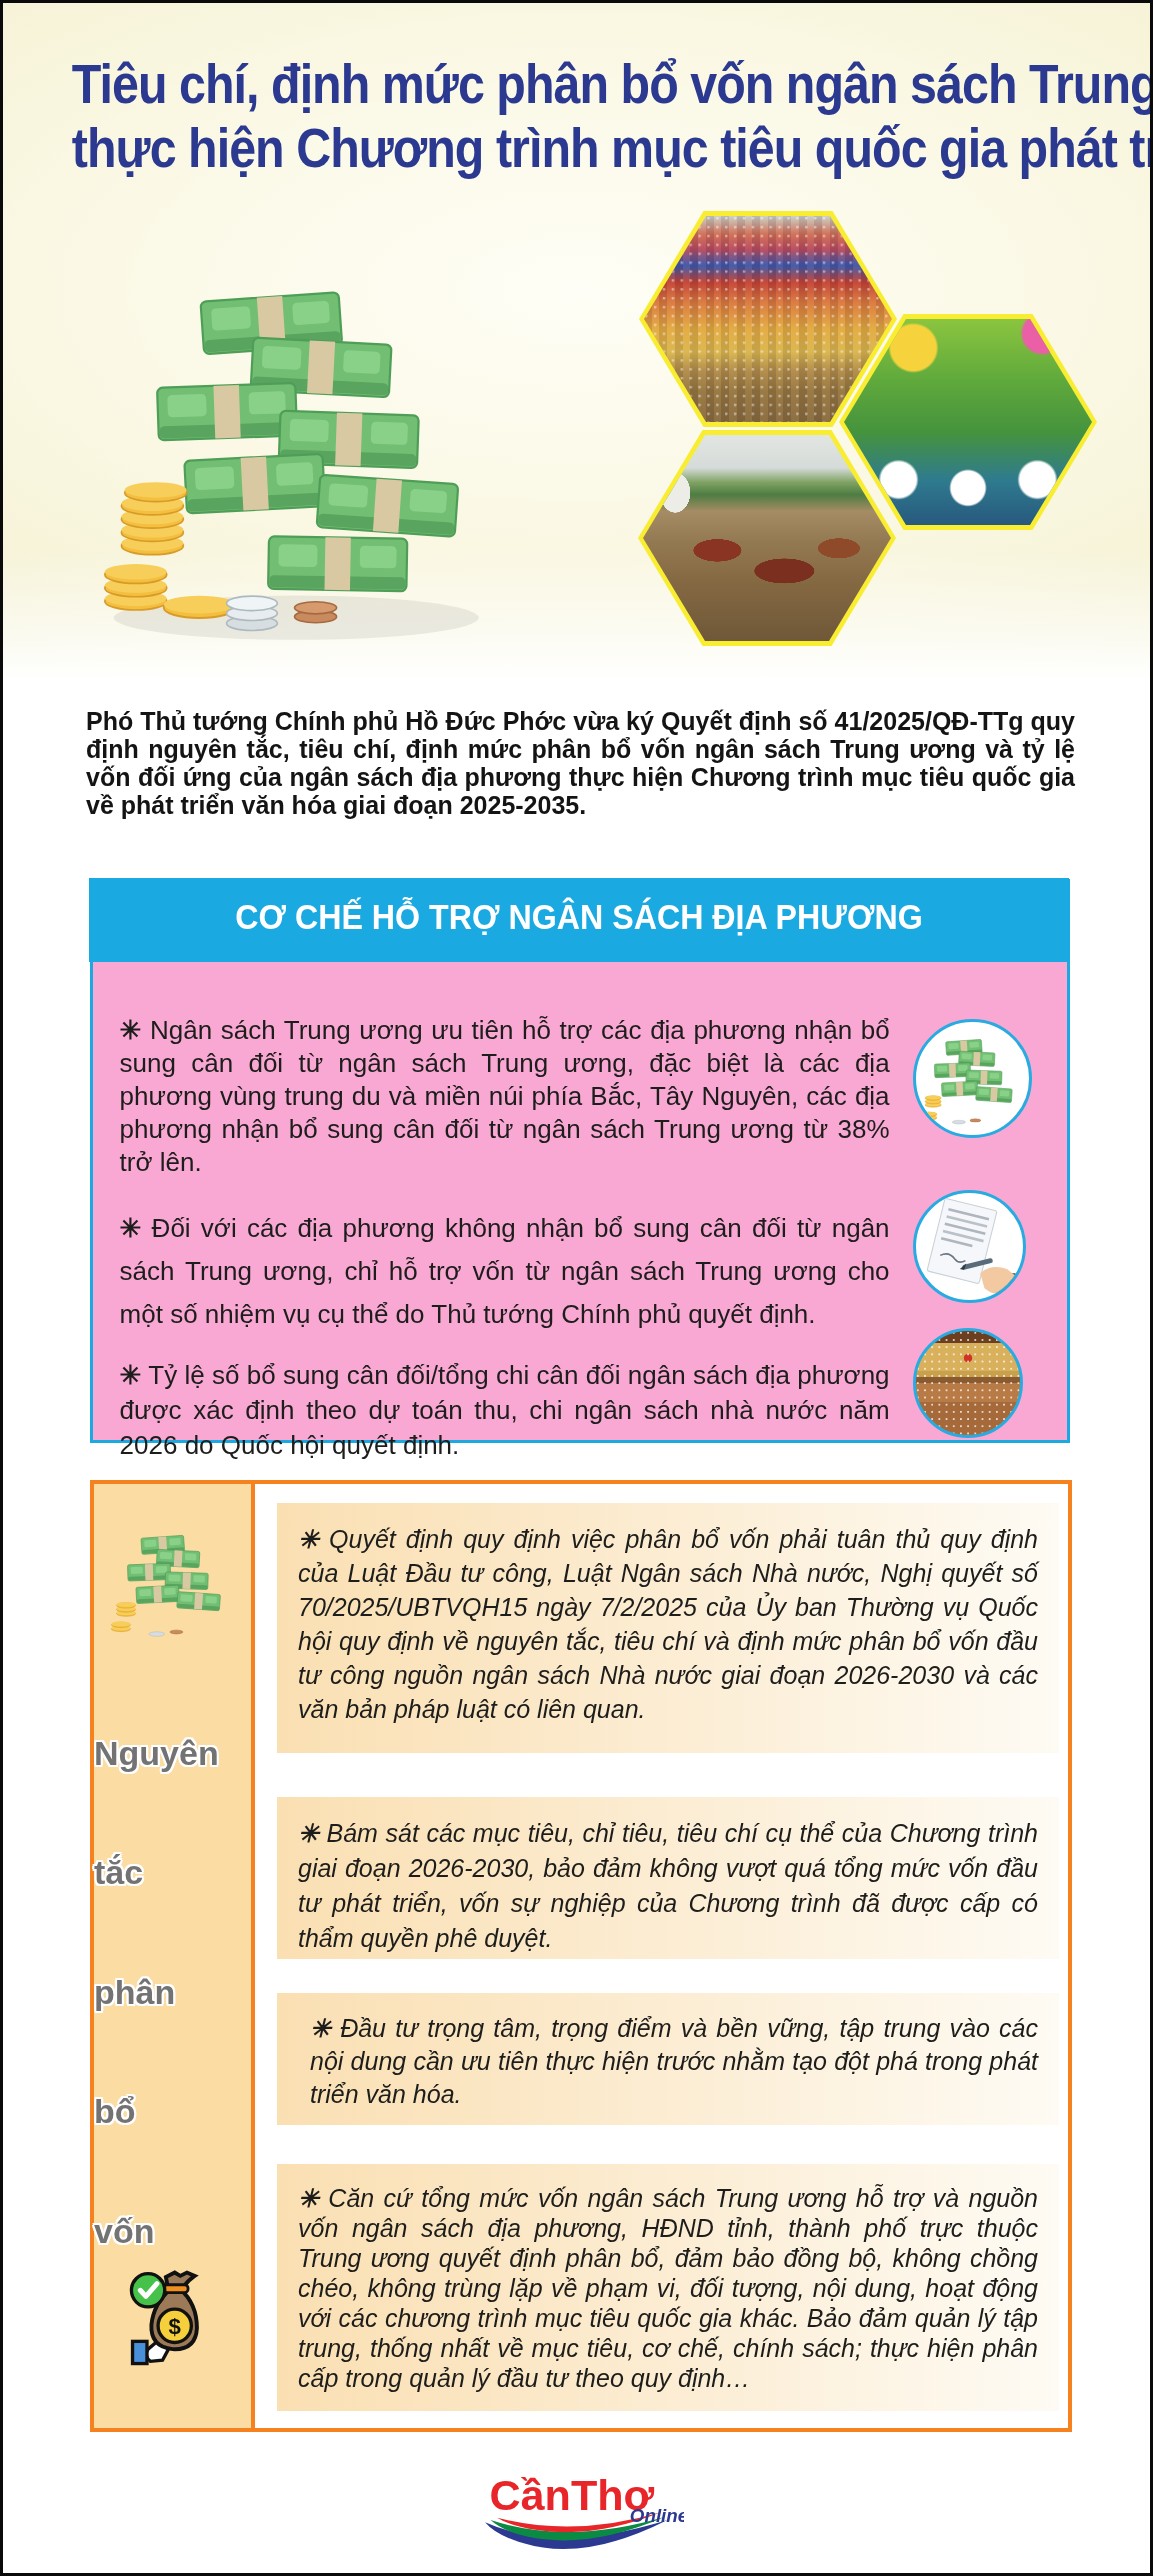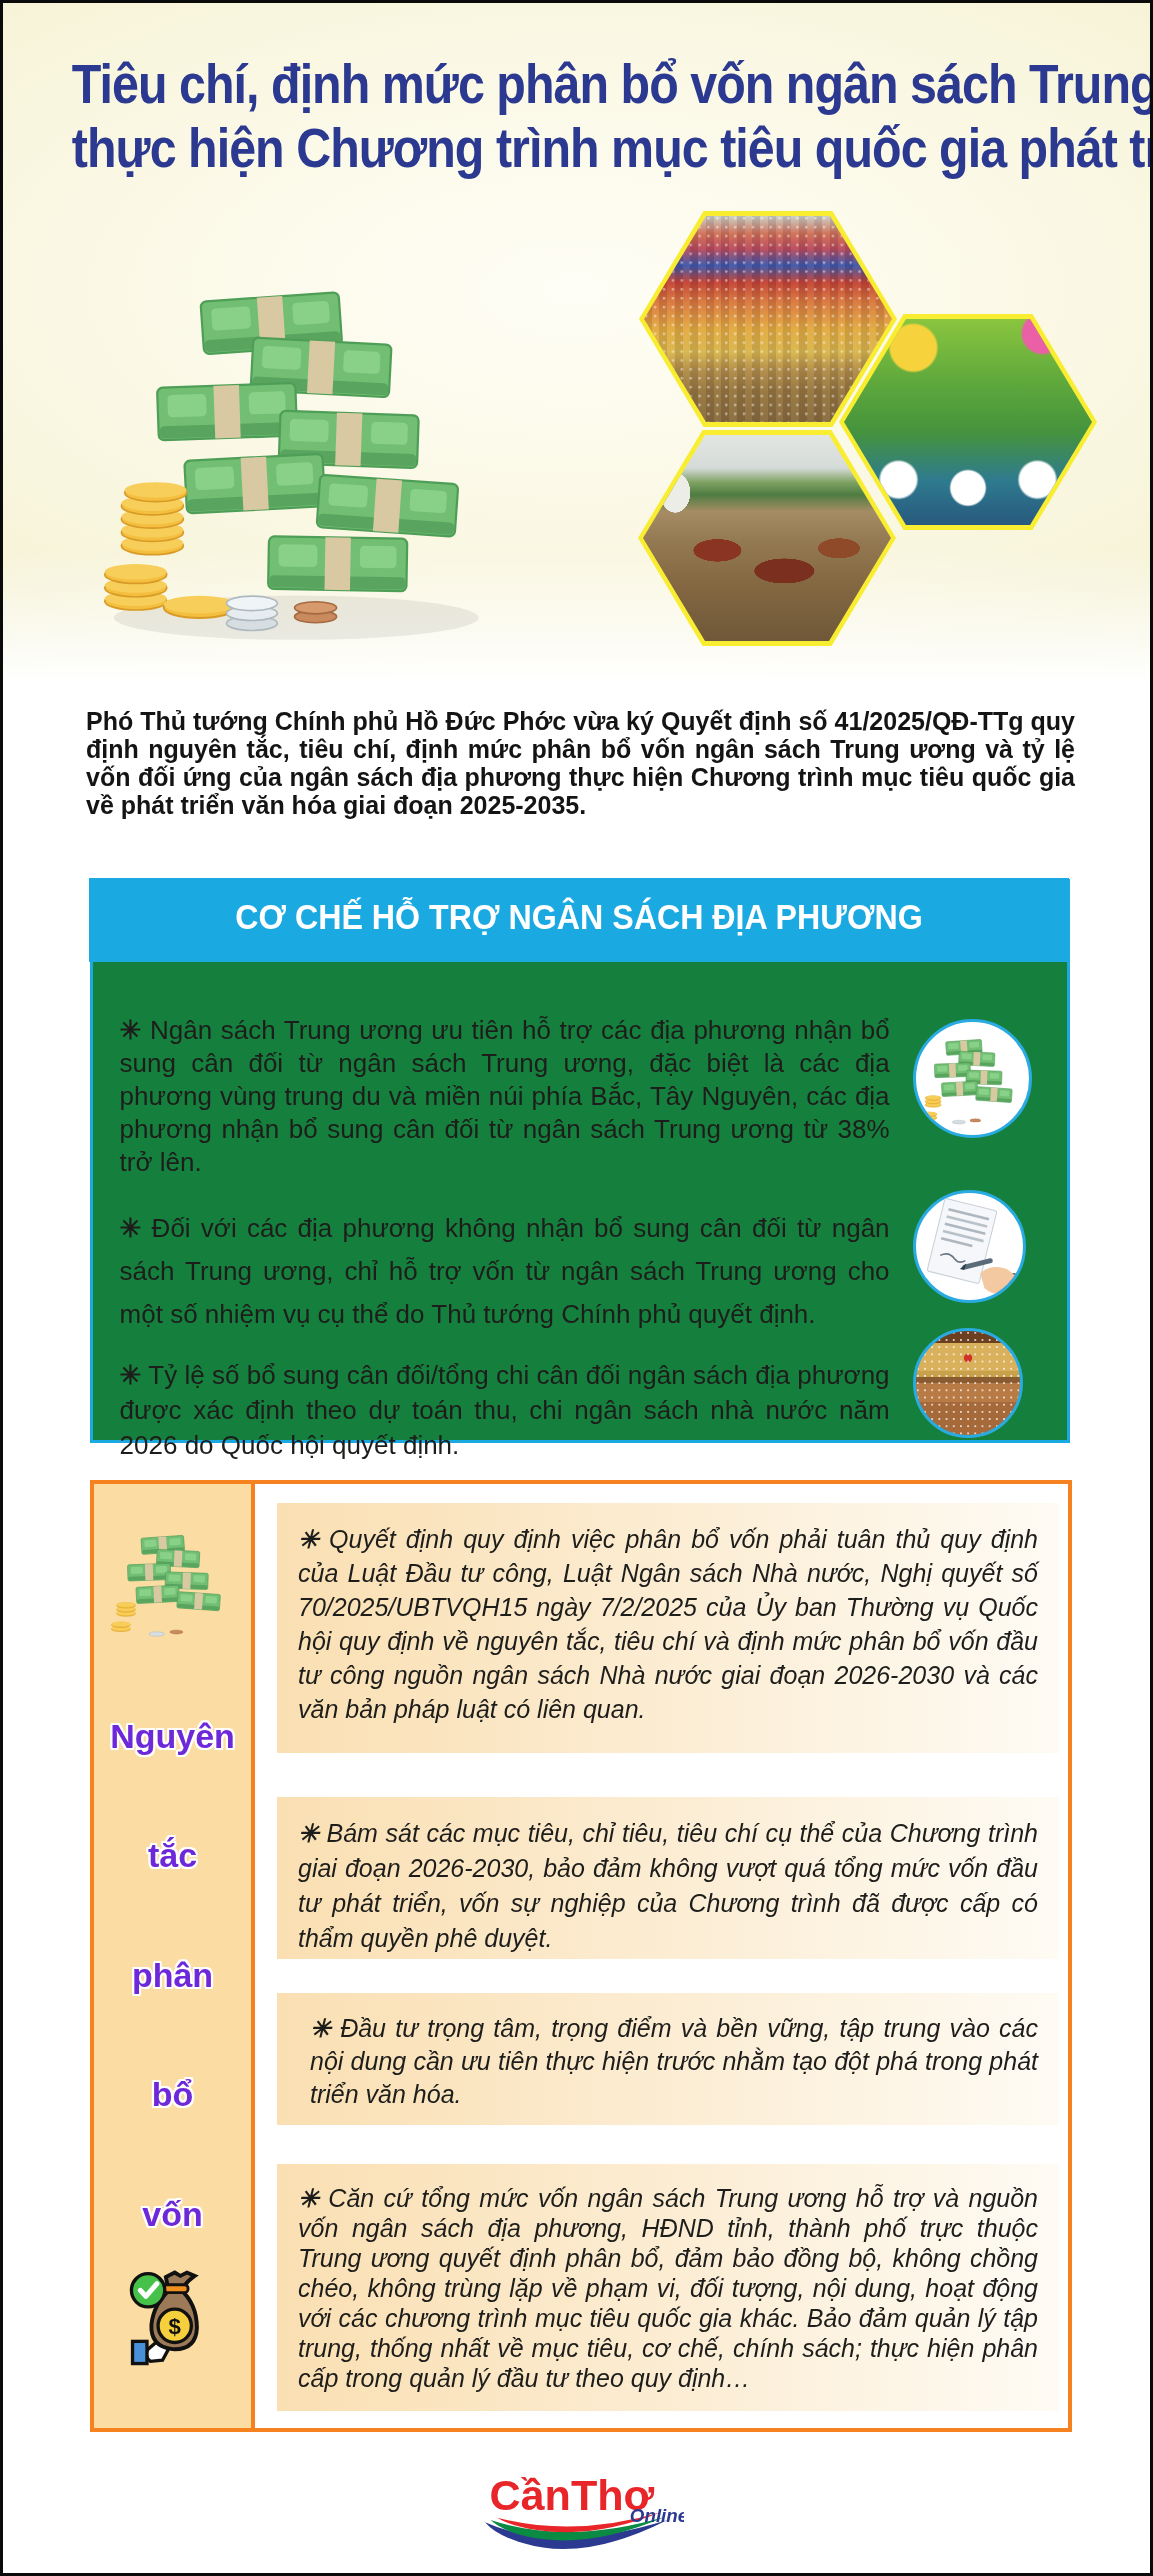--- a/index.html
+++ b/index.html
@@ -56,21 +56,21 @@
   }
   
   .intro{
     position:absolute;left:83px;top:704px;width:989px;
     font-size:25px;line-height:28px;font-weight:700;color:#141414;
     text-align:justify;letter-spacing:0px;
   }
   
   .support{
     position:absolute;left:87px;top:876px;width:980px;height:564px;
-    border:3.9px solid #1BA9E2;background:#15803d;box-sizing:border-box;
+    border:3.9px solid #1BA9E2;background:#f9a8d4;box-sizing:border-box;
   }
   .support-header{
     position:absolute;left:-3.9px;top:-3.9px;width:980px;height:84px;background:#1BA9E2;
   }
   .support-header span{
     position:absolute;left:0;top:19px;width:100%;text-align:center;color:#fff;
     font-size:35px;font-weight:700;transform:scaleX(0.92);white-space:nowrap;letter-spacing:0;
   }
   .s-par{
     position:absolute;left:26.6px;width:770px;color:#1d1d1b;
@@ -98,24 +98,25 @@
   .principles{
     position:absolute;left:87px;top:1477px;width:982px;height:952px;
     border:4.4px solid #F5821F;background:#fff;box-sizing:border-box;
   }
   .sidebar{
     position:absolute;left:0;top:0;bottom:0;width:161px;background:#FBDCA2;
     border-right:4.4px solid #F5821F;box-sizing:border-box;
   }
   .sidebar-money{position:absolute;left:7.8px;top:34px;width:142px;height:128px;}
   .side-word{
-    position:absolute;left:0;width:157px;text-align:center;color:#6d28d9;
+    position:absolute;left:0;width:157px;color:#737373;
     font-size:34px;font-weight:700;
     text-shadow:-2.2px 0 0 #fff,2.2px 0 0 #fff,0 -2.2px 0 #fff,0 2.2px 0 #fff,
                 -1.7px -1.7px 0 #fff,1.7px -1.7px 0 #fff,-1.7px 1.7px 0 #fff,1.7px 1.7px 0 #fff;
+    margin-top:17px;
   }
   .w0{top:233px;} .w1{top:352px;} .w2{top:472px;} .w3{top:591px;} .w4{top:711px;}
   .moneybag{position:absolute;left:23px;top:774px;width:111px;height:109px;}
   .p-box{
     position:absolute;left:183px;width:782px;box-sizing:border-box;
     background:linear-gradient(90deg,#FADFB2 0%,#FCEED6 55%,#FEFBF4 100%);
     padding:19px 21px;color:#1d1d1b;font-size:25px;text-align:justify;font-weight:400;font-style:italic;
   }
   .p-box .mark{font-weight:700;}
   .pb1{top:19px;height:250px;line-height:34px;}

